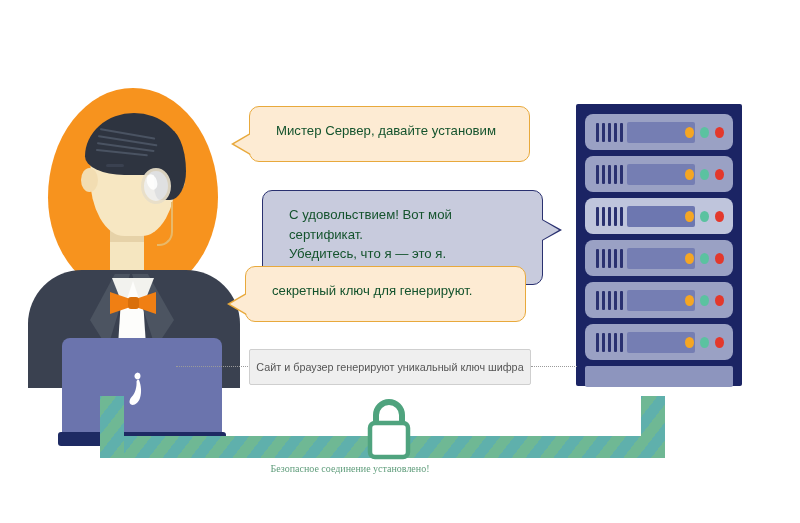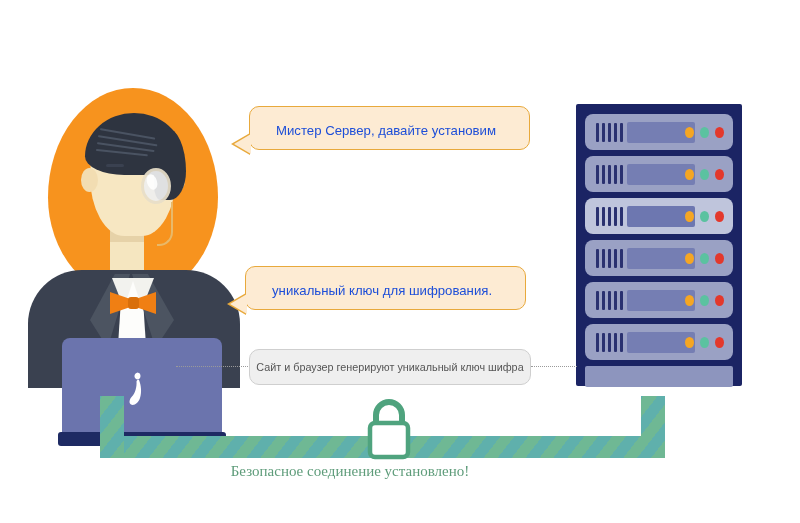--- a/index.html
+++ b/index.html
@@ -201,24 +201,24 @@
   .led-red { background: #E3382C; }
   .server-base-bar {
     width: 148px; height: 21px;
     background: #8D95BE; border-radius: 2px;
   }
 
   
   .bubble {
     position: absolute;
     border-radius: 10px;
-    padding: 14px 20px 8px 26px;
+    padding: 14px 20px 20px 26px;
     font-size: 13.2px;
     line-height: 1.48;
-    color: #1d4ed8;
+    color: #14532d;
   }
   .bubble-orange {
     background: #FDEBD3;
     border: 1.4px solid #E8A93C;
   }
   .bubble-lav {
     background: #C8CBDD;
     border: 1.4px solid #2A3170;
   }
 
@@ -251,21 +251,21 @@
   #bubble-1 { left: 249px; top: 106px; width: 281px; }
   #bubble-2 { left: 262px; top: 190px; width: 281px; }
   #bubble-3 { left: 245px; top: 266px; width: 281px; }
 
   
   #keygen-box {
     position: absolute; left: 249px; top: 349px;
     width: 282px; height: 36px;
     background: #EFEFEF;
     border: 1px solid #CFCFCF;
-    border-radius: 10px;
+    border-radius: 2px;
     display: flex; align-items: center; justify-content: center;
     font-size: 10.8px; color: #555555;
   }
   .dotline {
     position: absolute; top: 366px; height: 0;
     border-top: 1.4px dotted #9A9A9A;
   }
   #dotline-left { left: 176px; width: 74px; }
   #dotline-right { left: 531px; width: 46px; }
 
@@ -289,21 +289,21 @@
 
   #padlock {
     position: absolute; left: 361px; top: 395px;
     width: 56px; height: 66px;
   }
 
   #secure-caption {
     position: absolute; left: 0px; top: 463px;
     width: 700px; text-align: center;
     font-family: "Liberation Serif", serif;
-    font-size: 15px; color: #5E9C7A;
+    font-size: 10px; color: #5E9C7A;
   }
 </style>
 </head>
 <body>
 
 <div id="stage">
 
   <div id="character">
     <div class="orange-disc"></div>
 
@@ -445,25 +445,31 @@
 
     <div class="server-base-bar"></div>
   </div>
 
   <div id="bubble-1" class="bubble bubble-orange">
     <span class="tail tail-left-orange"></span>
     <span class="tail tail-left-orange-in"></span>
     <div>Мистер Сервер, давайте установим</div>
   </div>
 
+  <div id="bubble-2" class="bubble bubble-lav">
+    <span class="tail tail-right-lav"></span>
+    <span class="tail tail-right-lav-in"></span>
+    <div>С удовольствием! Вот мой сертификат.</div>
+    <div>Убедитесь, что я — это я.</div>
+  </div>
 
   <div id="bubble-3" class="bubble bubble-orange">
     <span class="tail tail-left-orange"></span>
     <span class="tail tail-left-orange-in"></span>
-    <div>уникальный ключ для шифрования.</div>
+    <div>секретный ключ для генерируют.</div>
   </div>
 
   <div id="dotline-left" class="dotline"></div>
   <div id="dotline-right" class="dotline"></div>
   <div id="keygen-box">
     <span>Сайт и браузер генерируют уникальный ключ шифра</span>
   </div>
 
   <div id="secure-bracket">
     <div id="bracket-bot" class="bracket-seg"></div>

